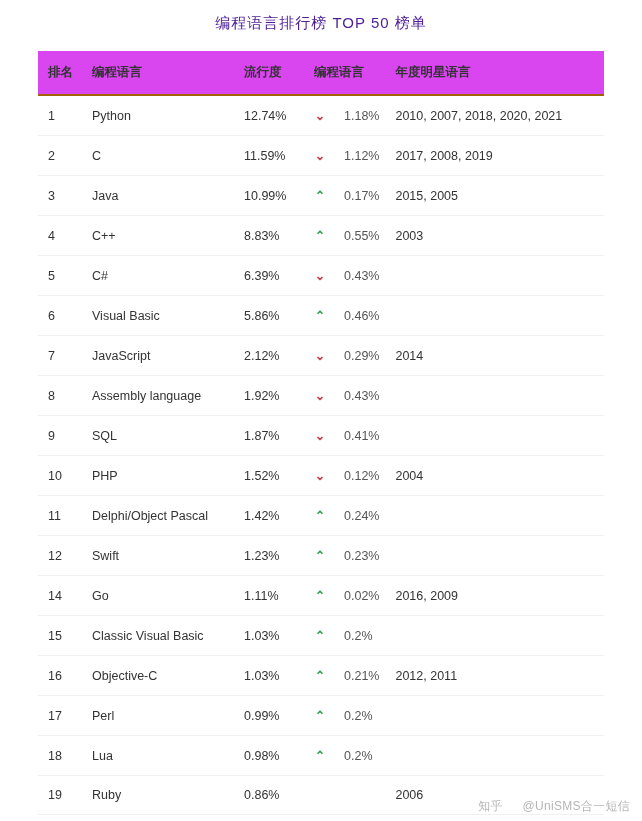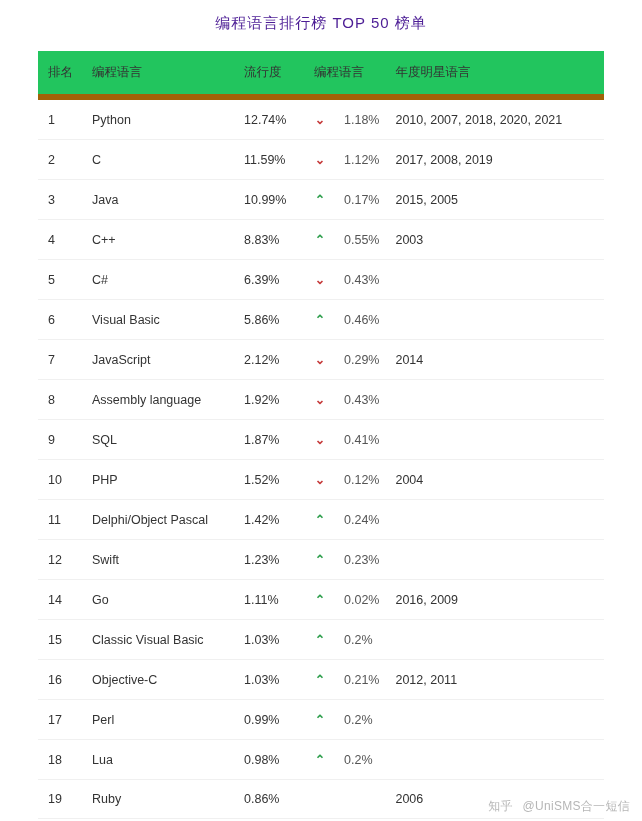--- a/index.html
+++ b/index.html
@@ -26,25 +26,25 @@
     .table-wrap {
       padding: 0 38px;
     }
     table {
       width: 100%;
       border-collapse: collapse;
       font-size: 12.5px;
     }
     thead th {
       text-align: left;
-      font-weight: 400;
+      font-weight: 700;
       color: #333;
-      background: #22c55e;
+      background: #d946ef;
       padding: 13px 8px;
-      border-bottom: 6px solid #a16207;
+      border-bottom: 2px solid #a16207;
     }
     tbody td {
       padding: 12px 8px;
       color: #333;
       border-bottom: 1px solid #f0f0f0;
       vertical-align: middle;
     }
     tbody tr td:first-child,
     thead tr th:first-child {
       padding-left: 10px;
@@ -70,21 +70,21 @@
     .watermark {
       position: absolute;
       bottom: 6px;
       right: 12px;
       color: rgba(120,120,120,0.55);
       font-size: 12px;
       letter-spacing: 0.3px;
     }
     .watermark .zhihu {
       font-family: "Songti SC", "SimSun", serif;
-      margin-right: 6px;
+      margin-right: 16px;
     }
   </style>
 </head>
 <body>
 
 <div class="page-title">编程语言排行榜 TOP 50 榜单</div>
 
 <div class="table-wrap">
   <table>
     <thead>

